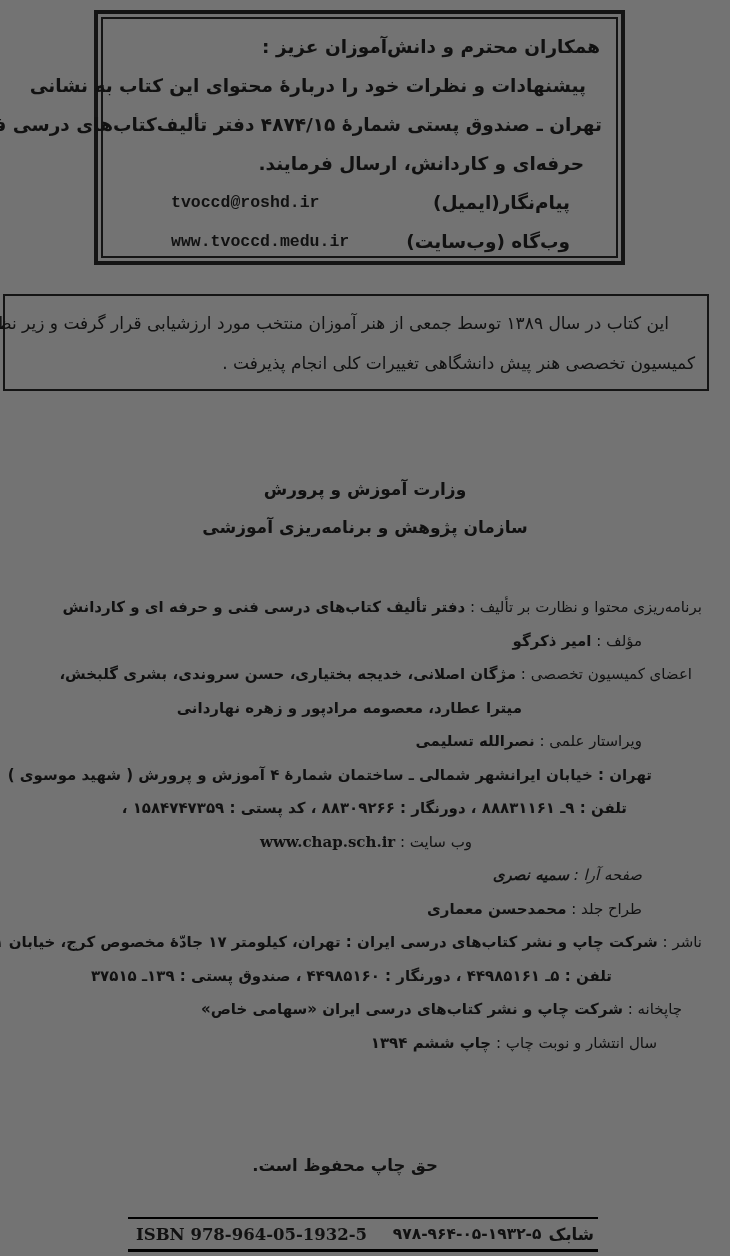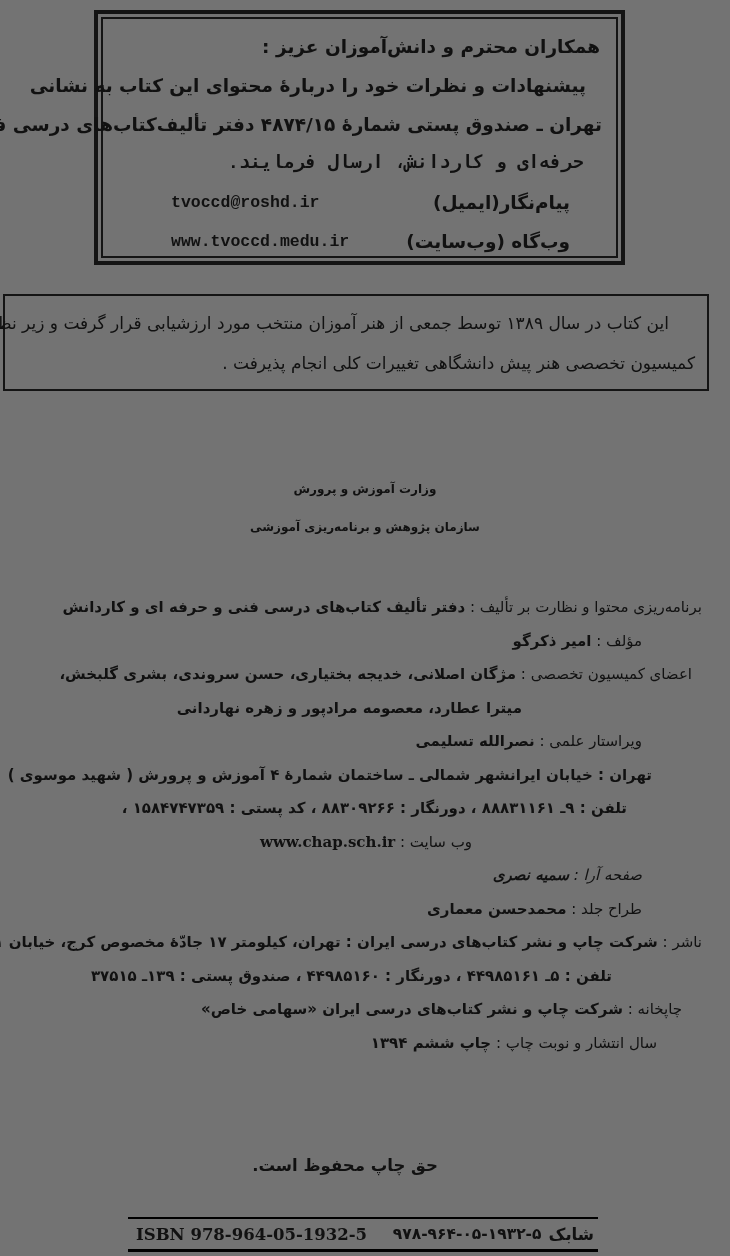--- a/index.html
+++ b/index.html
@@ -17,21 +17,21 @@
     position:absolute; top:3px; left:3px; right:3px; bottom:3px;
     border:2px solid #141414; padding:8px 6px 0 6px; box-sizing:border-box;
   }
   .nb-line {
     direction:rtl; text-align:right; font-weight:bold;
     font-size:18.5px; line-height:39px; white-space:nowrap;
   }
   .nb-l0 { padding-right:10px; }
   .nb-l1 { padding-right:24px; }
   .nb-l2 { padding-right:8px;  }
-  .nb-l3 { padding-right:26px;font-family:Liberation Mono, monospace; }
+  .nb-l3 { padding-right:26px; }
   .nb-contact {
     direction:rtl; display:flex; justify-content:space-between; align-items:center;
     height:39px; padding-right:40px; padding-left:62px; font-weight:bold;
   }
   .nb-clabel { font-size:18.5px; }
   .nb-cvalue { font-family:Liberation Mono, monospace; font-size:16.5px; direction:ltr; }
 
   
   .eval-box {
     position:absolute; left:3px; top:294px; width:706px; height:97px;
@@ -39,21 +39,21 @@
     direction:rtl; padding:7px 12px 0 10px; font-size:17px; line-height:40px;
   }
   .eval-l { text-align:right; white-space:nowrap; }
   .eval-l1 { padding-right:26px; }
 
   
   .ministry {
     position:absolute; top:470px; left:0; width:730px;
     text-align:center; direction:rtl; font-weight:bold;
   }
-  .min-line { font-size:12px; line-height:38px; }
+  .min-line { font-size:17px; line-height:38px; }
 
   
   .colophon {
     position:absolute; top:591px; left:0; right:0; padding-right:28px;
     direction:rtl; box-sizing:border-box;
   }
   .col-line {
     text-align:right; font-size:15px; line-height:33.5px; white-space:nowrap;
   }
   .col-line .lbl { font-weight:normal; }

